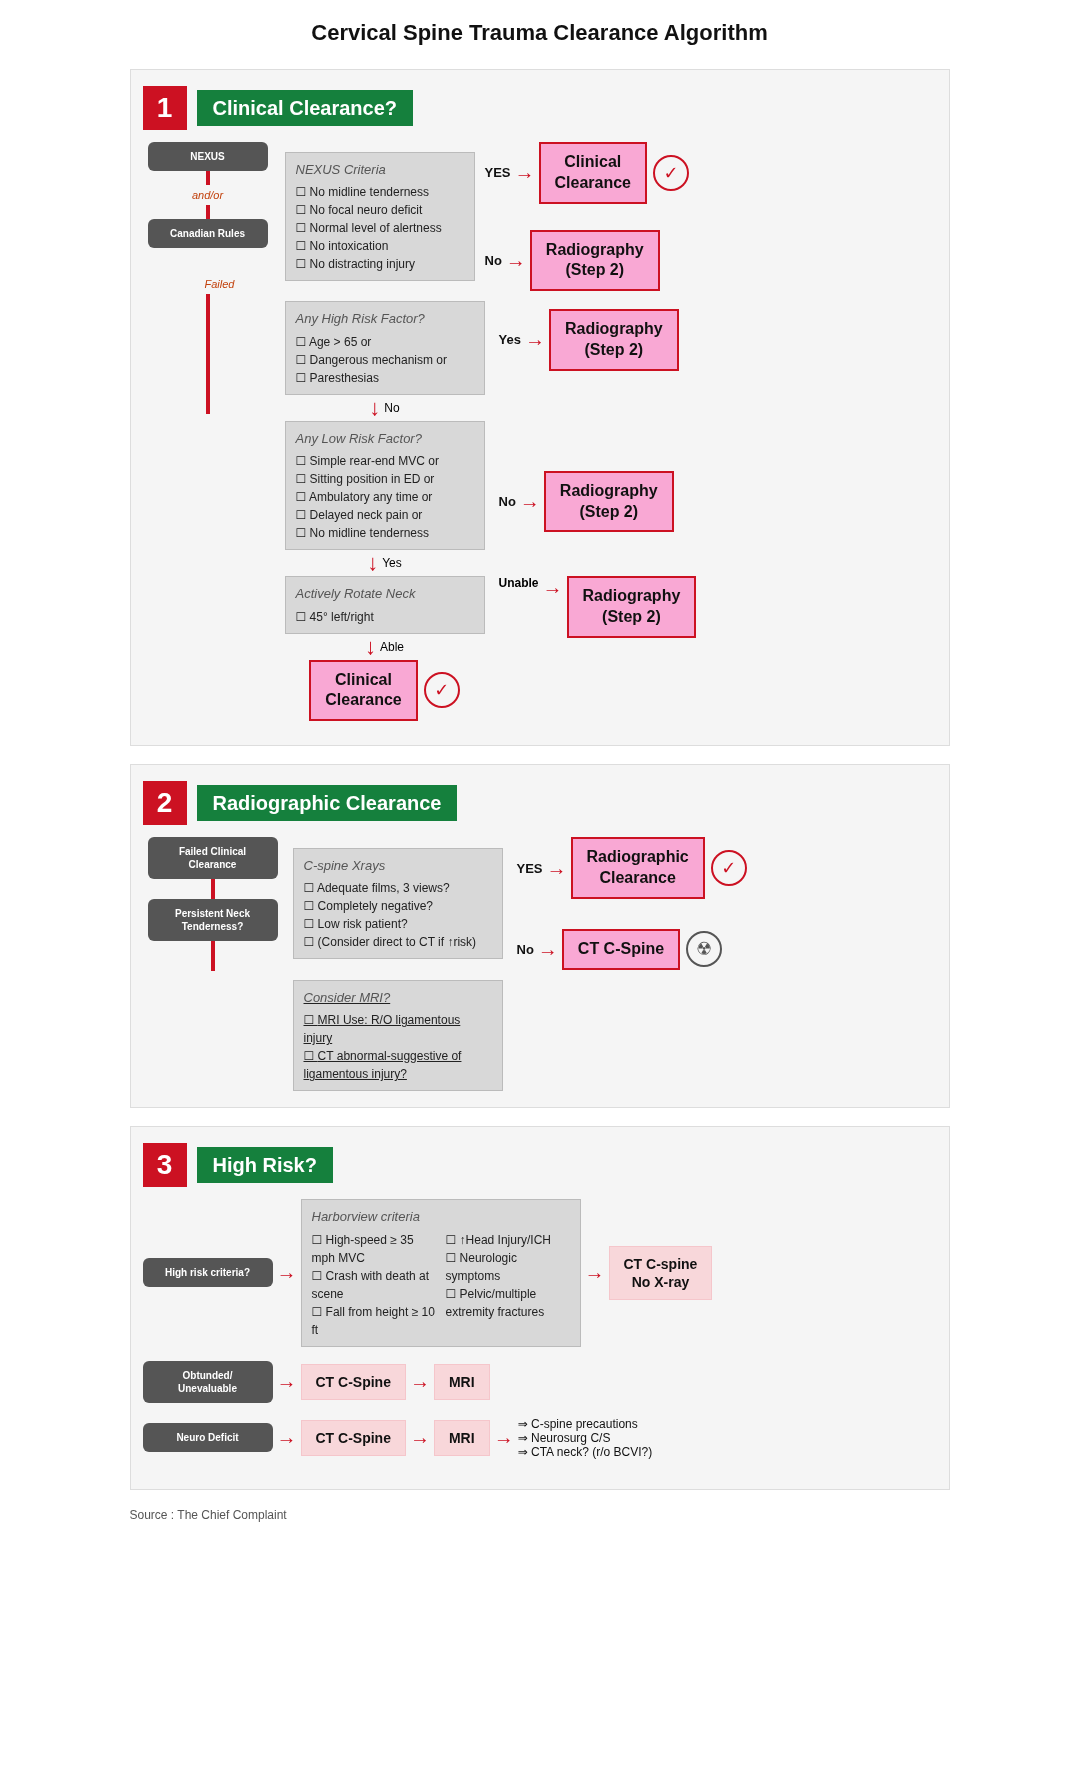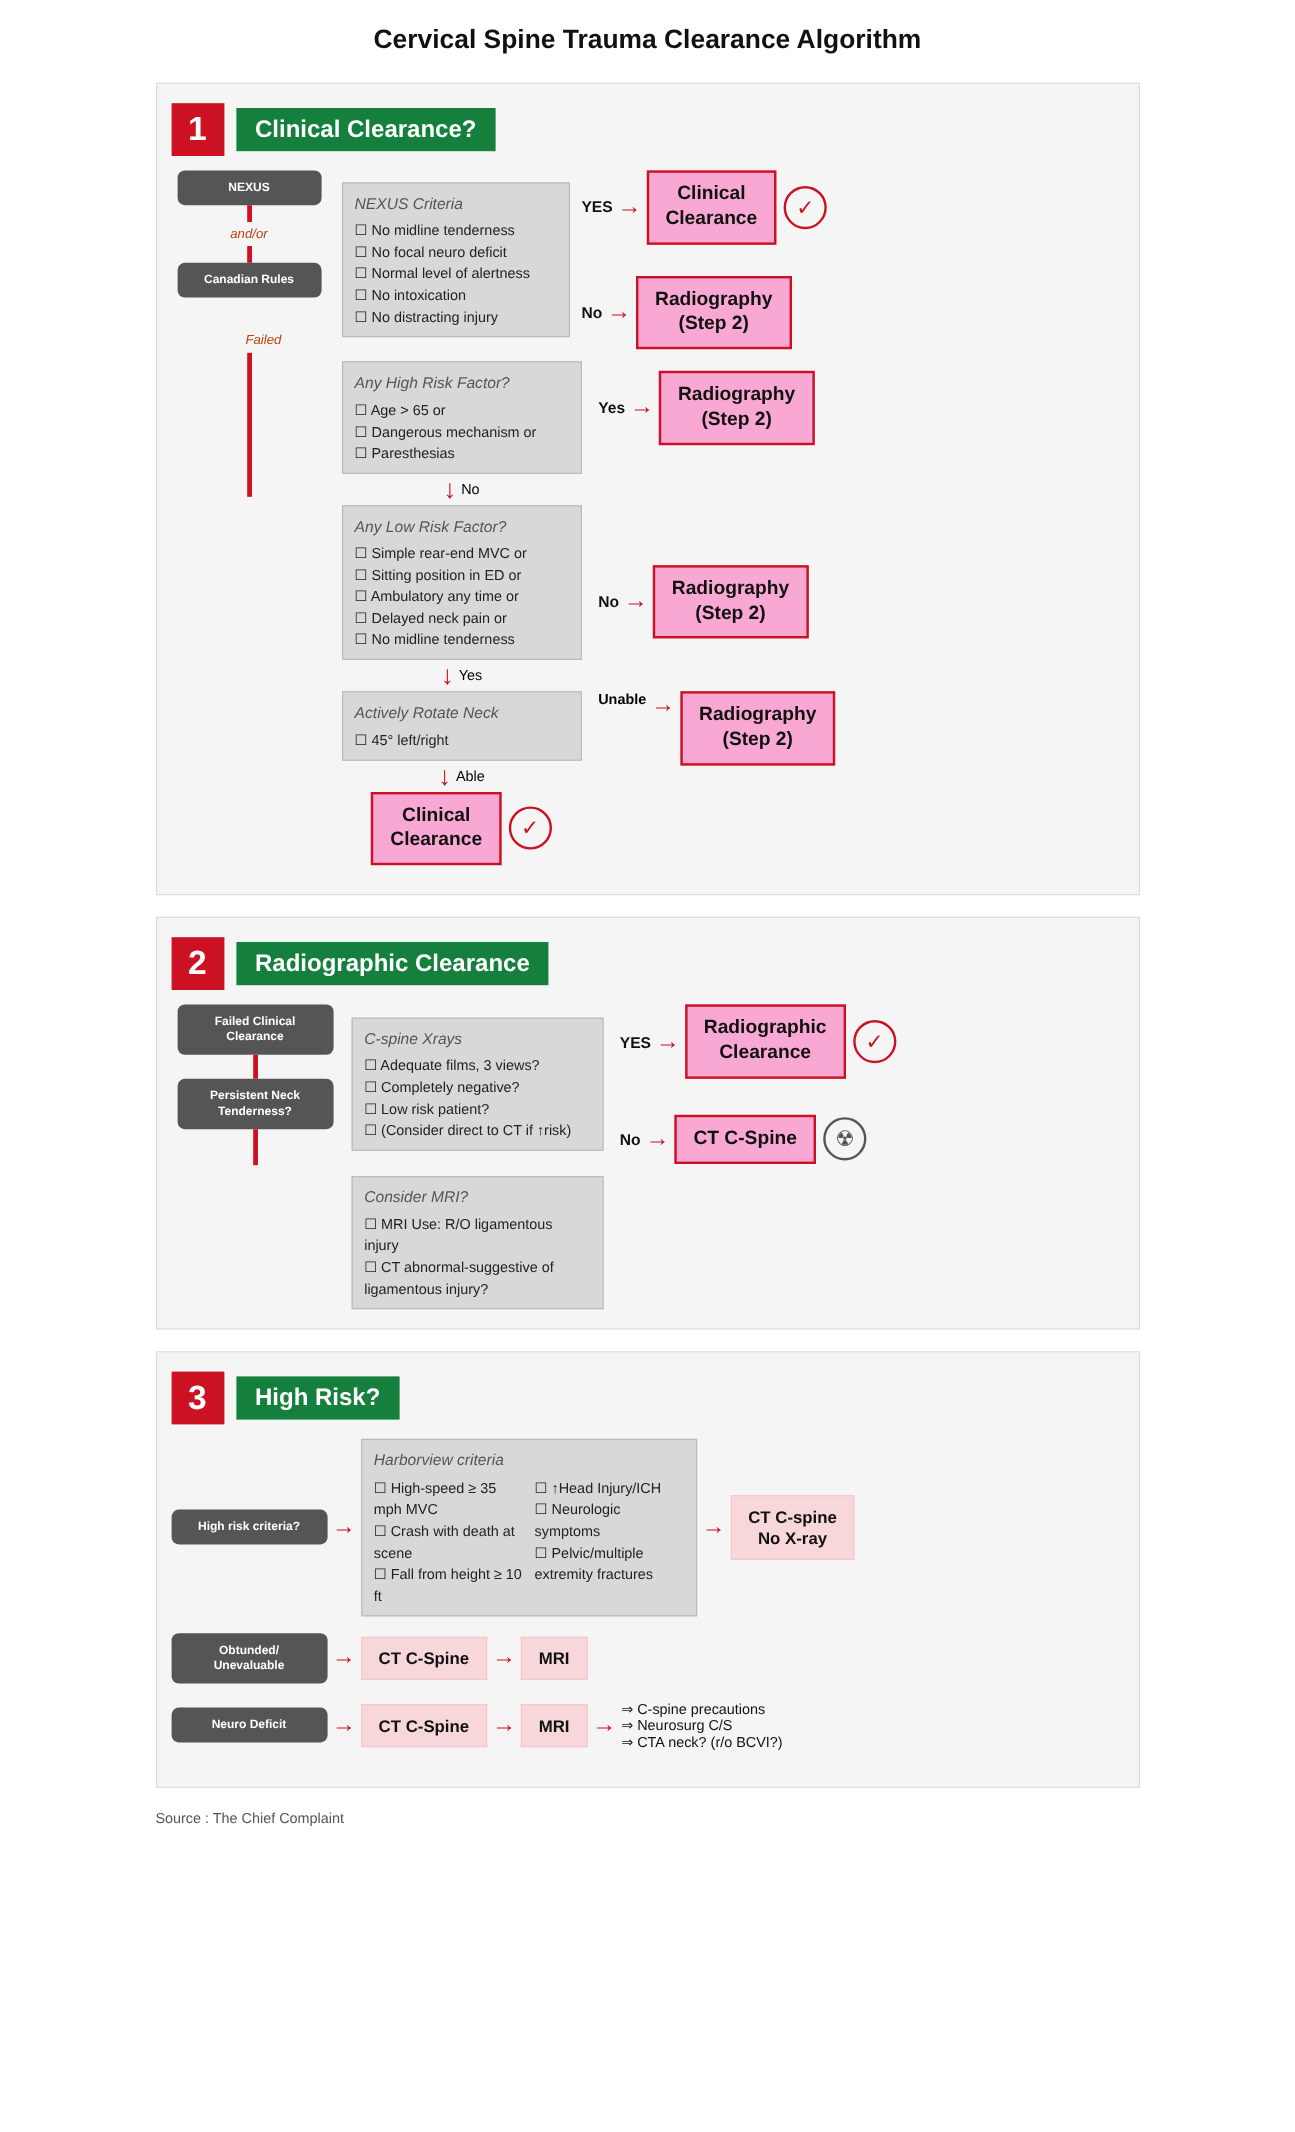--- a/index.html
+++ b/index.html
@@ -360,21 +360,21 @@
             <span class="inline-arrow">→</span>
             <div style="display:flex; align-items:center;">
               <div class="outcome-box">CT C-Spine</div>
               <div class="rad-circle">☢</div>
             </div>
           </div>
         </div>
       </div>
 
       <div style="display:flex; align-items:flex-start; margin-top:8px;">
-        <div class="criteria-box" style="width:210px;">
+        <div class="criteria-box" style="width:210px;text-decoration:underline;">
           <div class="criteria-title">Consider MRI?</div>
           <ul>
             <li>MRI Use: R/O ligamentous injury</li>
             <li>CT abnormal-suggestive of ligamentous injury?</li>
           </ul>
         </div>
       </div>
     </div>
   </div>
 </div>

